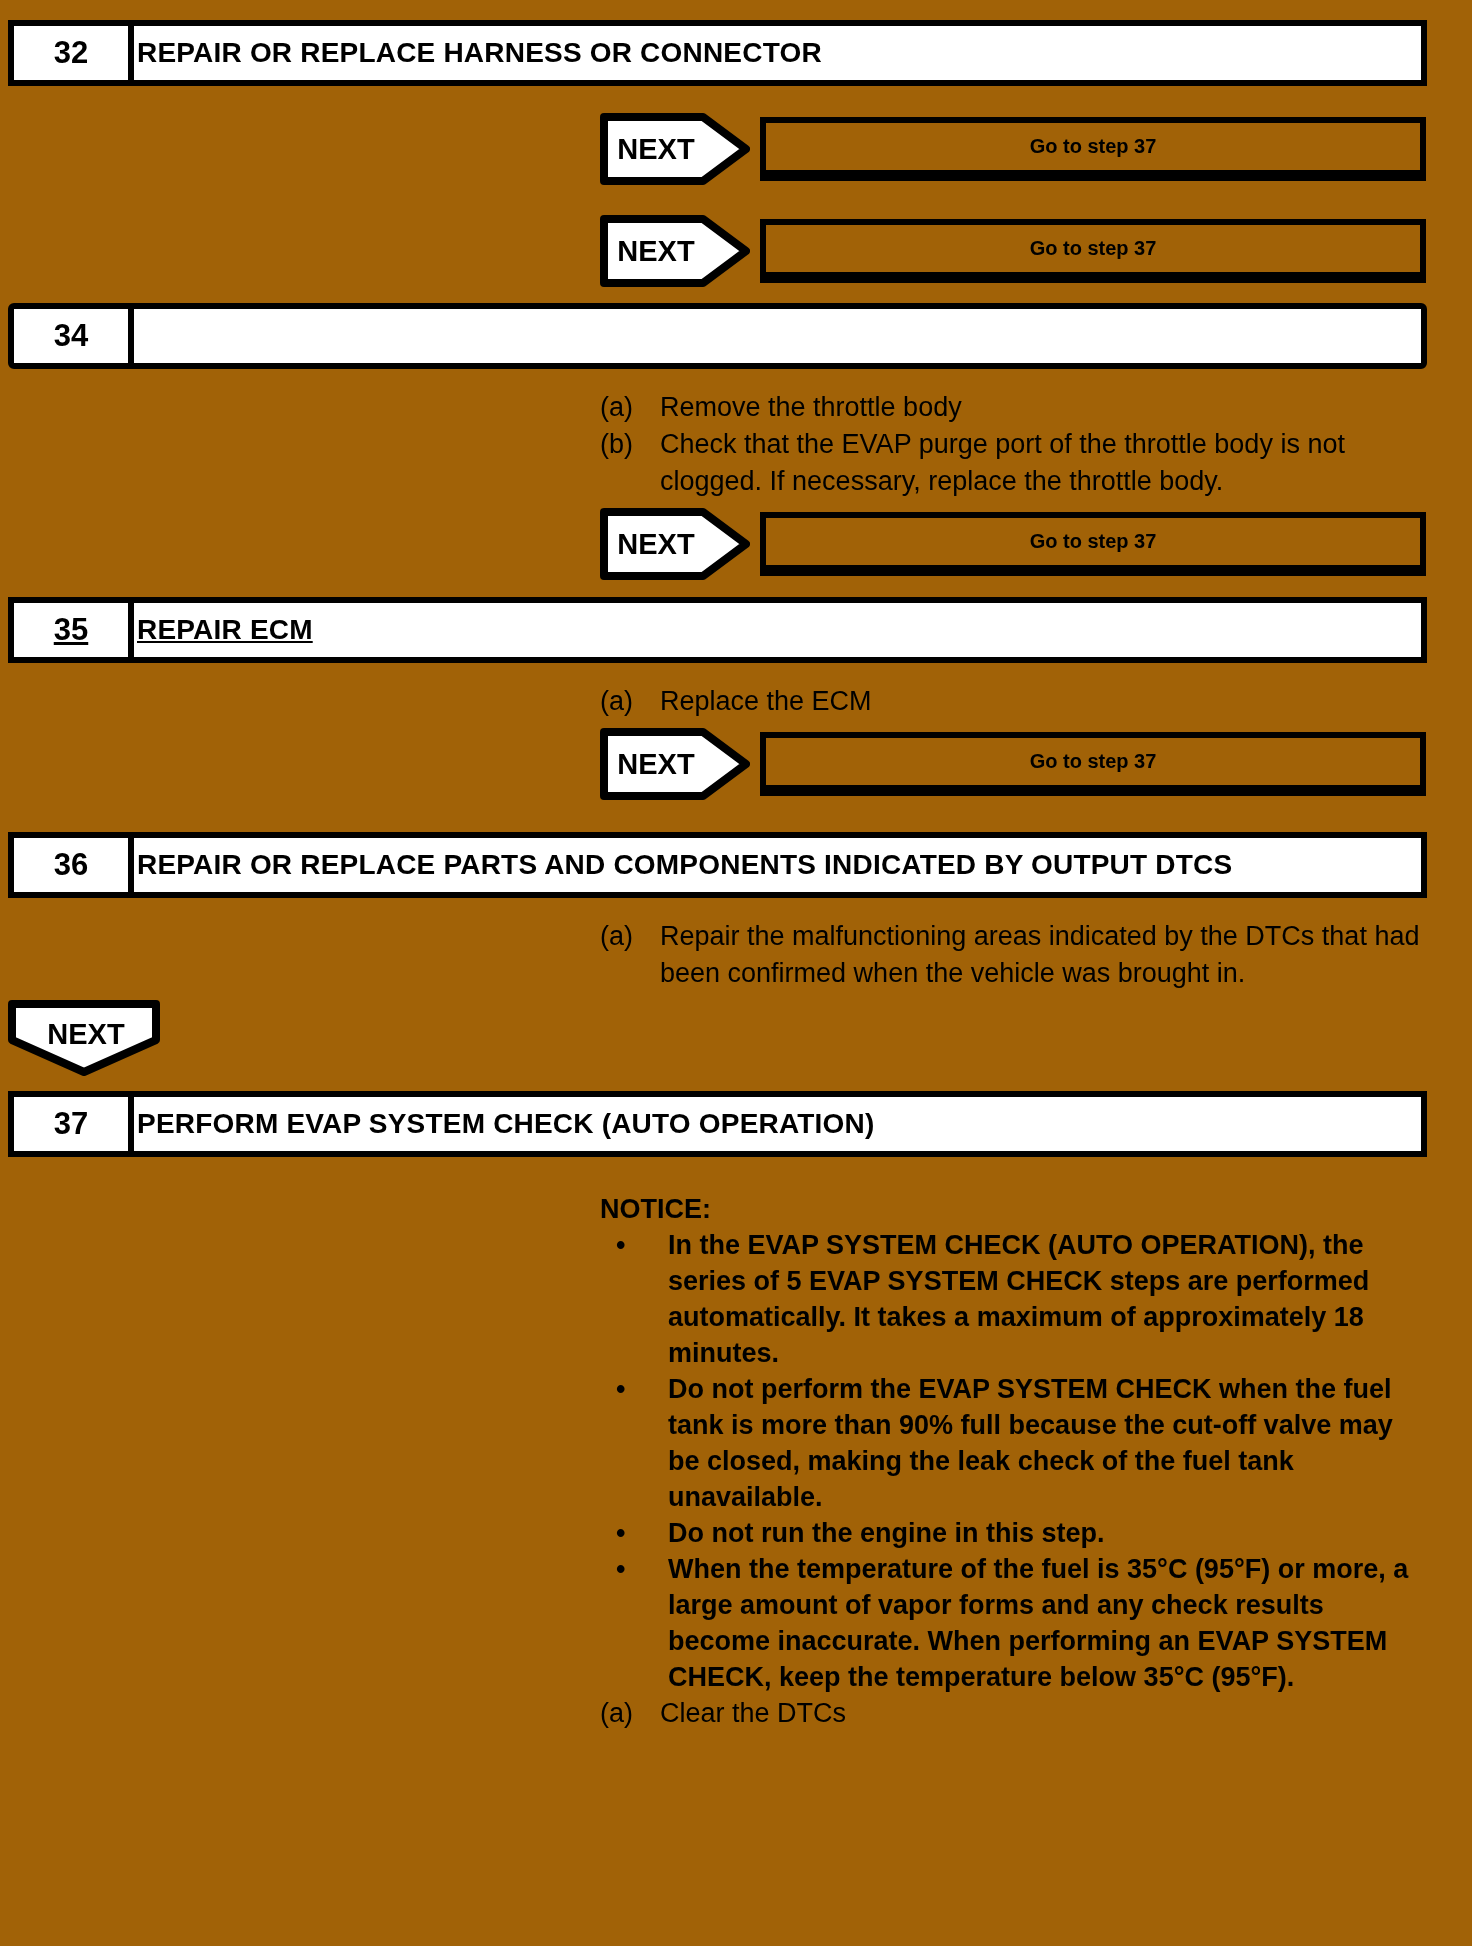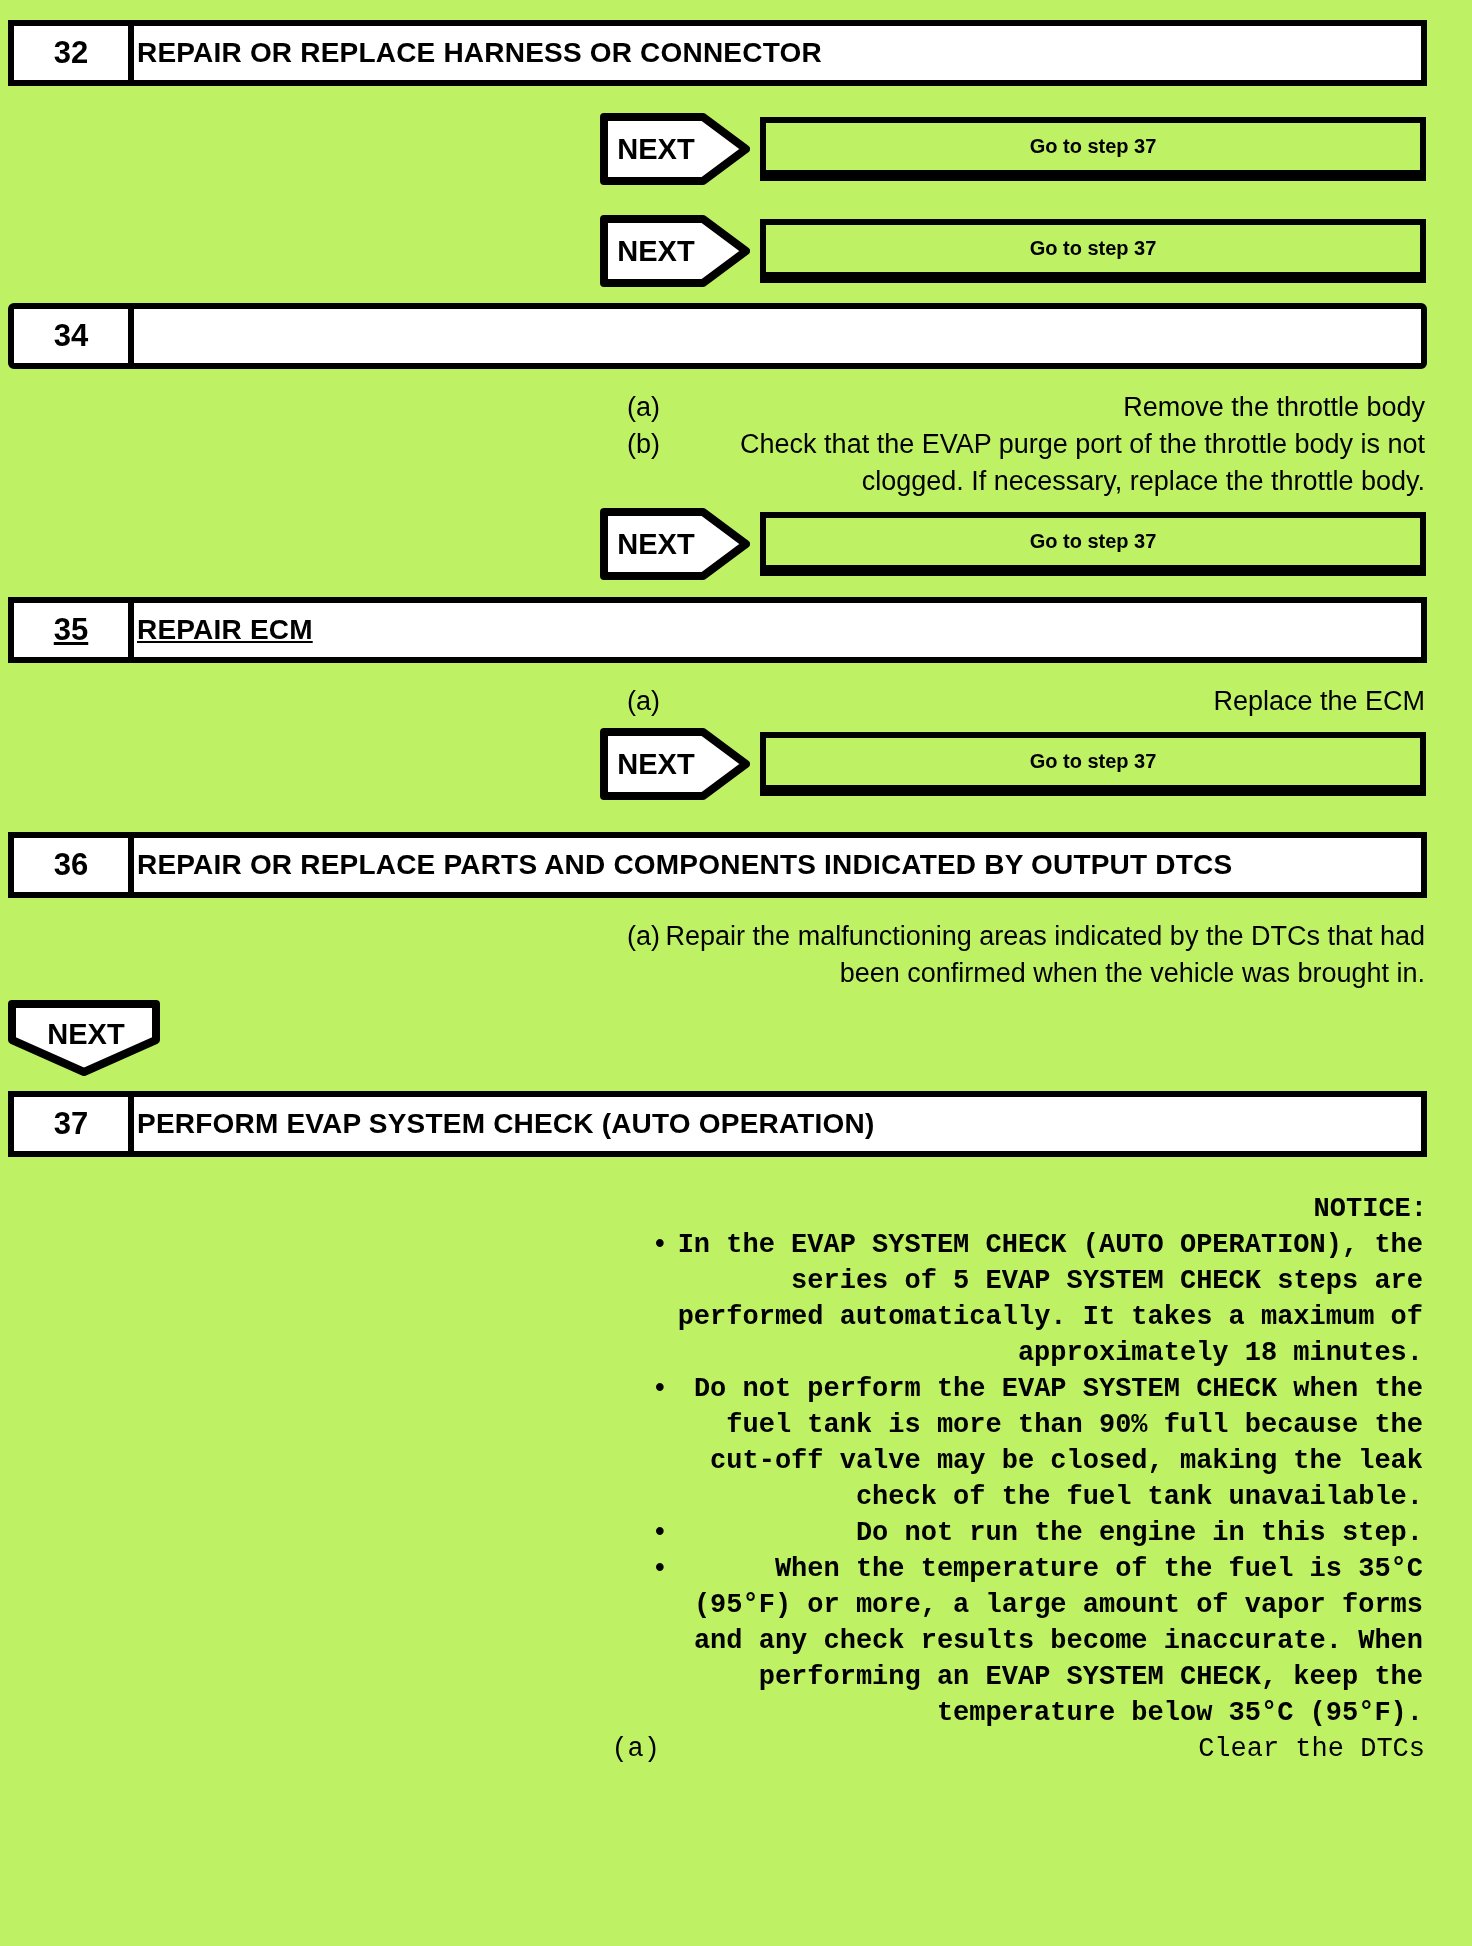--- a/index.html
+++ b/index.html
@@ -1,18 +1,18 @@
 <!DOCTYPE html>
 <html><head>
 <meta charset="utf-8">
 <style>
   html,body { margin:0; padding:0; background:#ffffff; }
   .page {
-    position:relative; width:1472px; height:1946px; background:#bef264; color:#000;
-    font-family:"Liberation Sans", sans-serif; overflow:hidden;text-align:right;
+    position:relative; width:1472px; height:1946px; background:#a16207; color:#000;
+    font-family:"Liberation Sans", sans-serif; overflow:hidden;
   }
   
   .step-header {
     box-sizing:border-box; margin-left:8px; margin-right:45px; height:66px;
     border:6px solid #000; display:flex; background:#fff;
   }
   .step-num {
     width:114px; flex:none; border-right:6px solid #000;
     display:flex; align-items:center; justify-content:center;
     font-weight:bold; font-size:31px;
@@ -52,21 +52,21 @@
   .mt-h34 { margin-top:16px;border-radius:6px; }
   .mt-sub34 { margin-top:20px; }
   .mt-row3 { margin-top:8px; }
   .mt-h35 { margin-top:17px;text-decoration:underline; }
   .mt-sub35 { margin-top:20px; }
   .mt-row4 { margin-top:8px; }
   .mt-h36 { margin-top:32px; }
   .mt-sub36 { margin-top:20px; }
   .mt-down { margin-top:8px; }
   .mt-h37 { margin-top:13px; }
-  .mt-notice { margin-top:34px;font-family:Liberation Mono, monospace; }
+  .mt-notice { margin-top:34px; }
 </style>
 </head>
 <body>
 
 <div class="page">
 
   <div class="step-header mt-h32">
     <div class="step-num">32</div>
     <div class="step-title">REPAIR OR REPLACE HARNESS OR CONNECTOR</div>
   </div>

